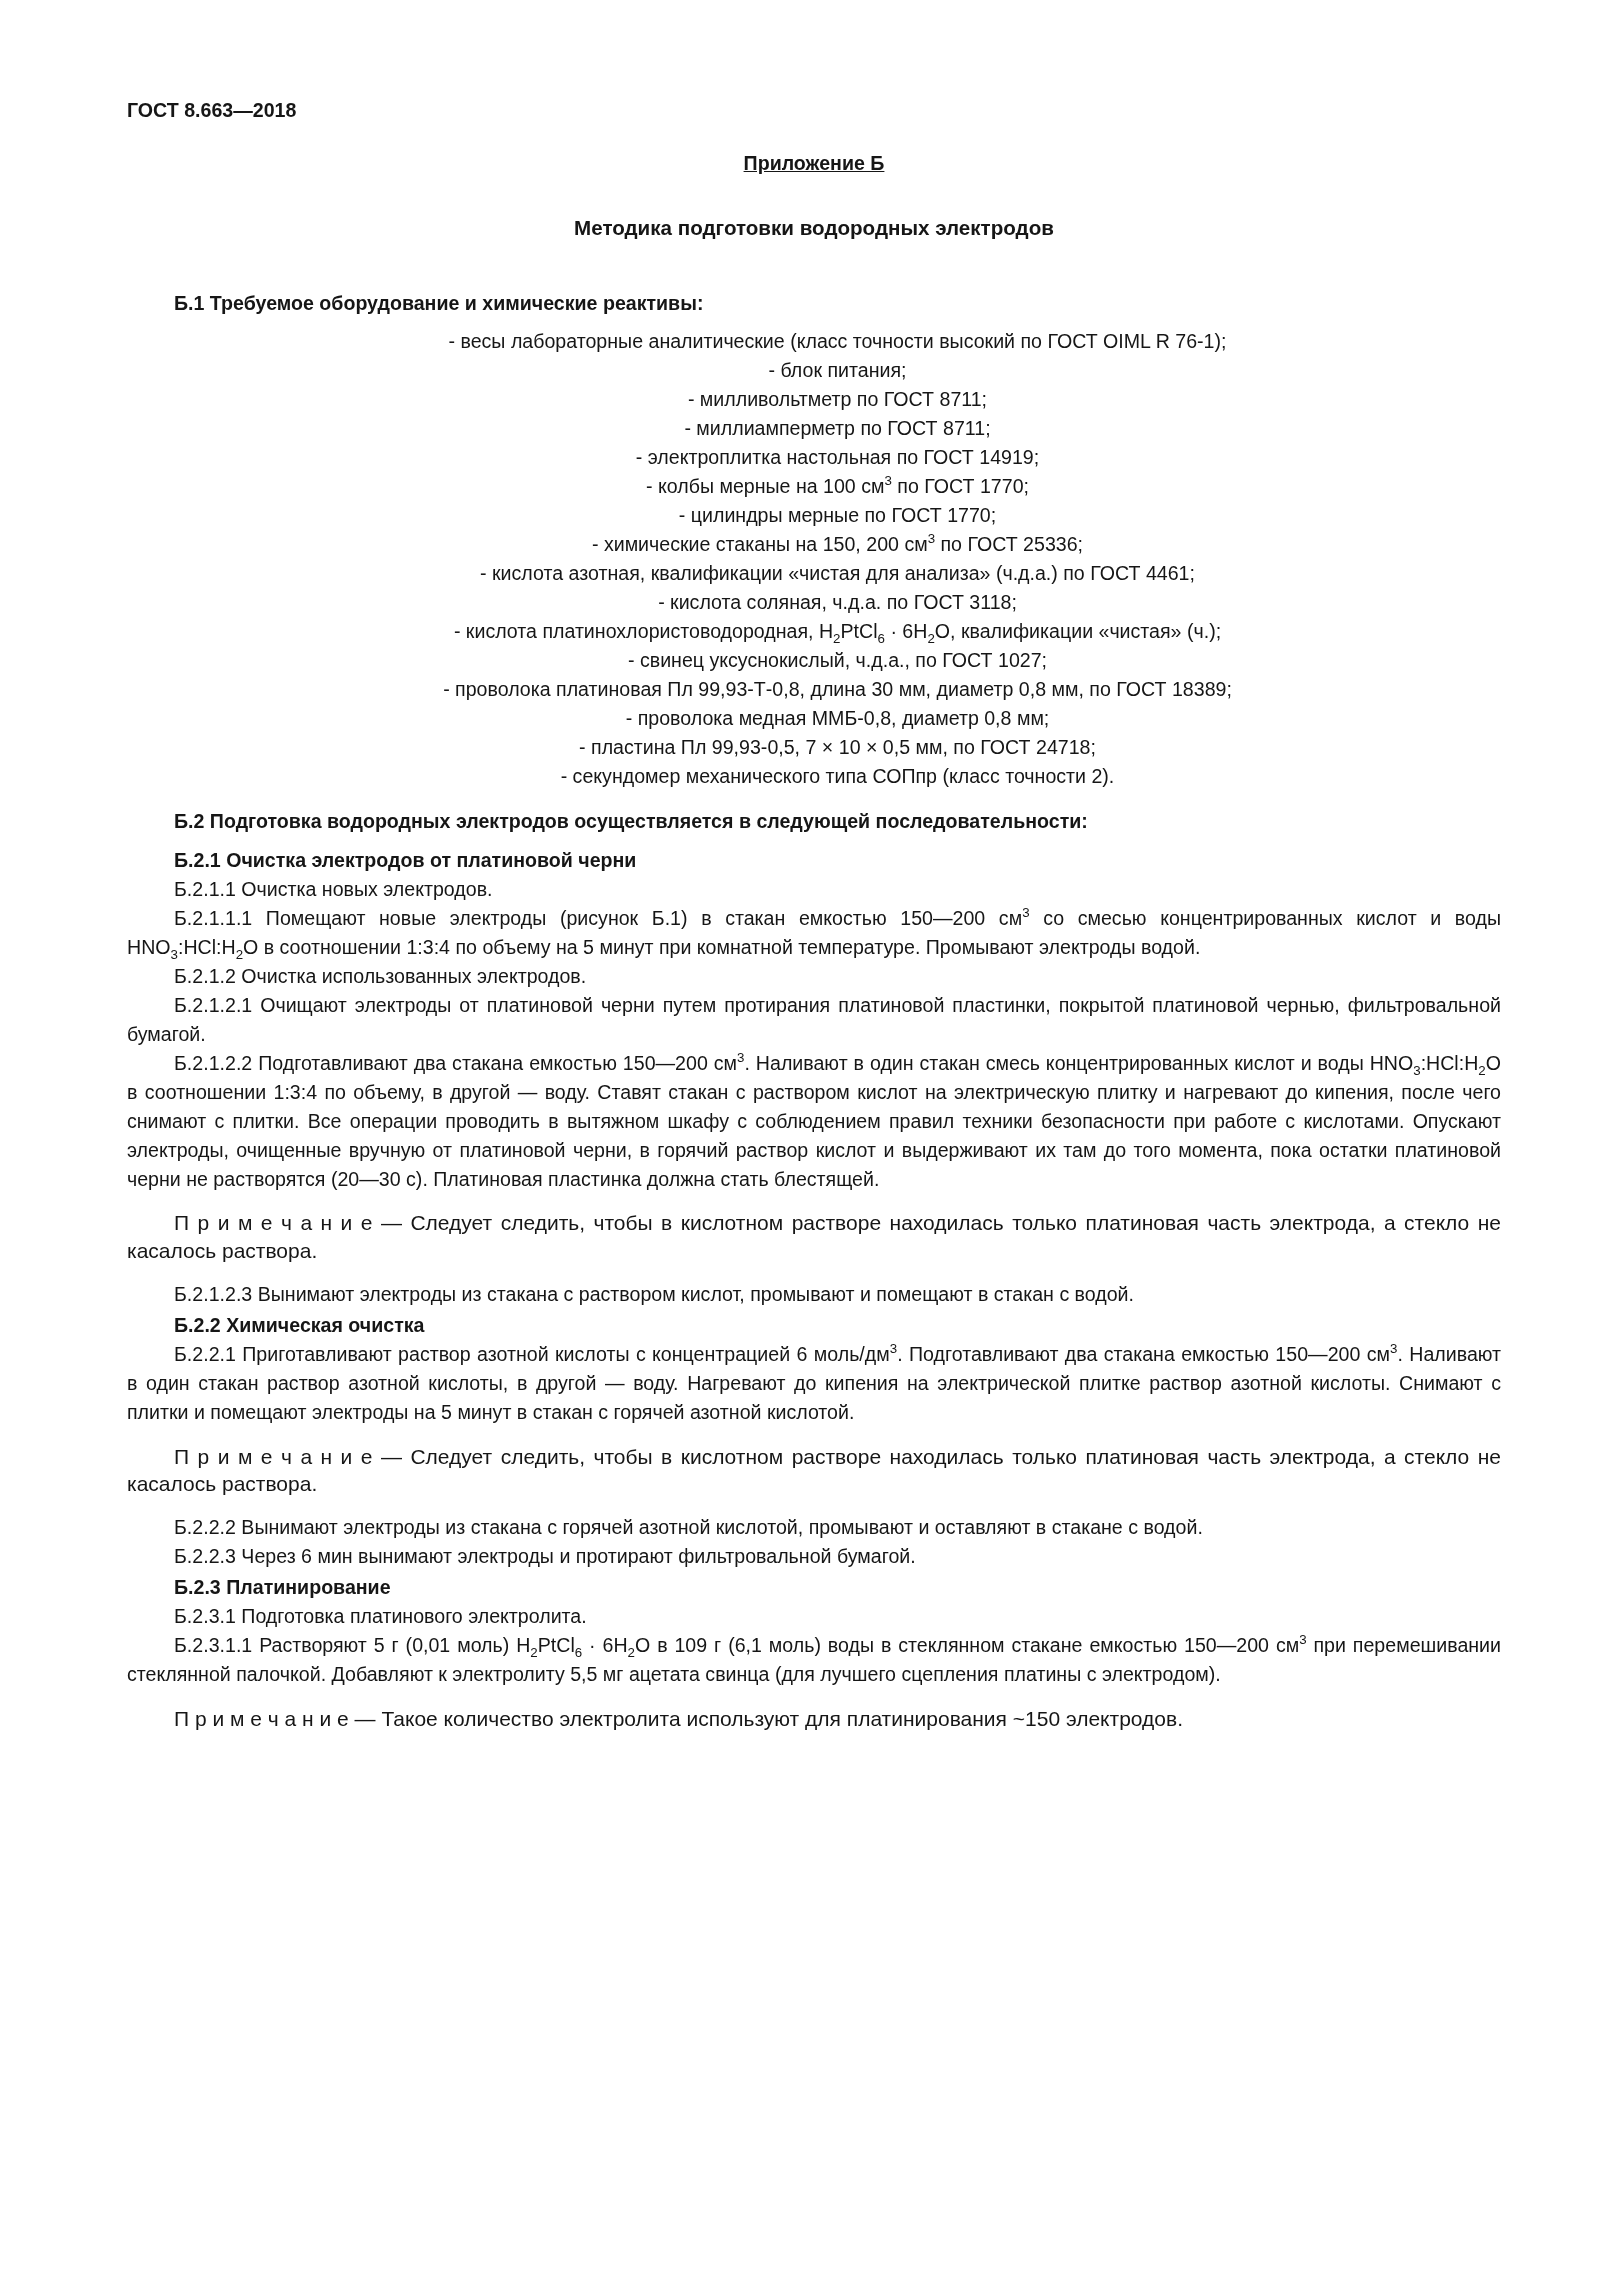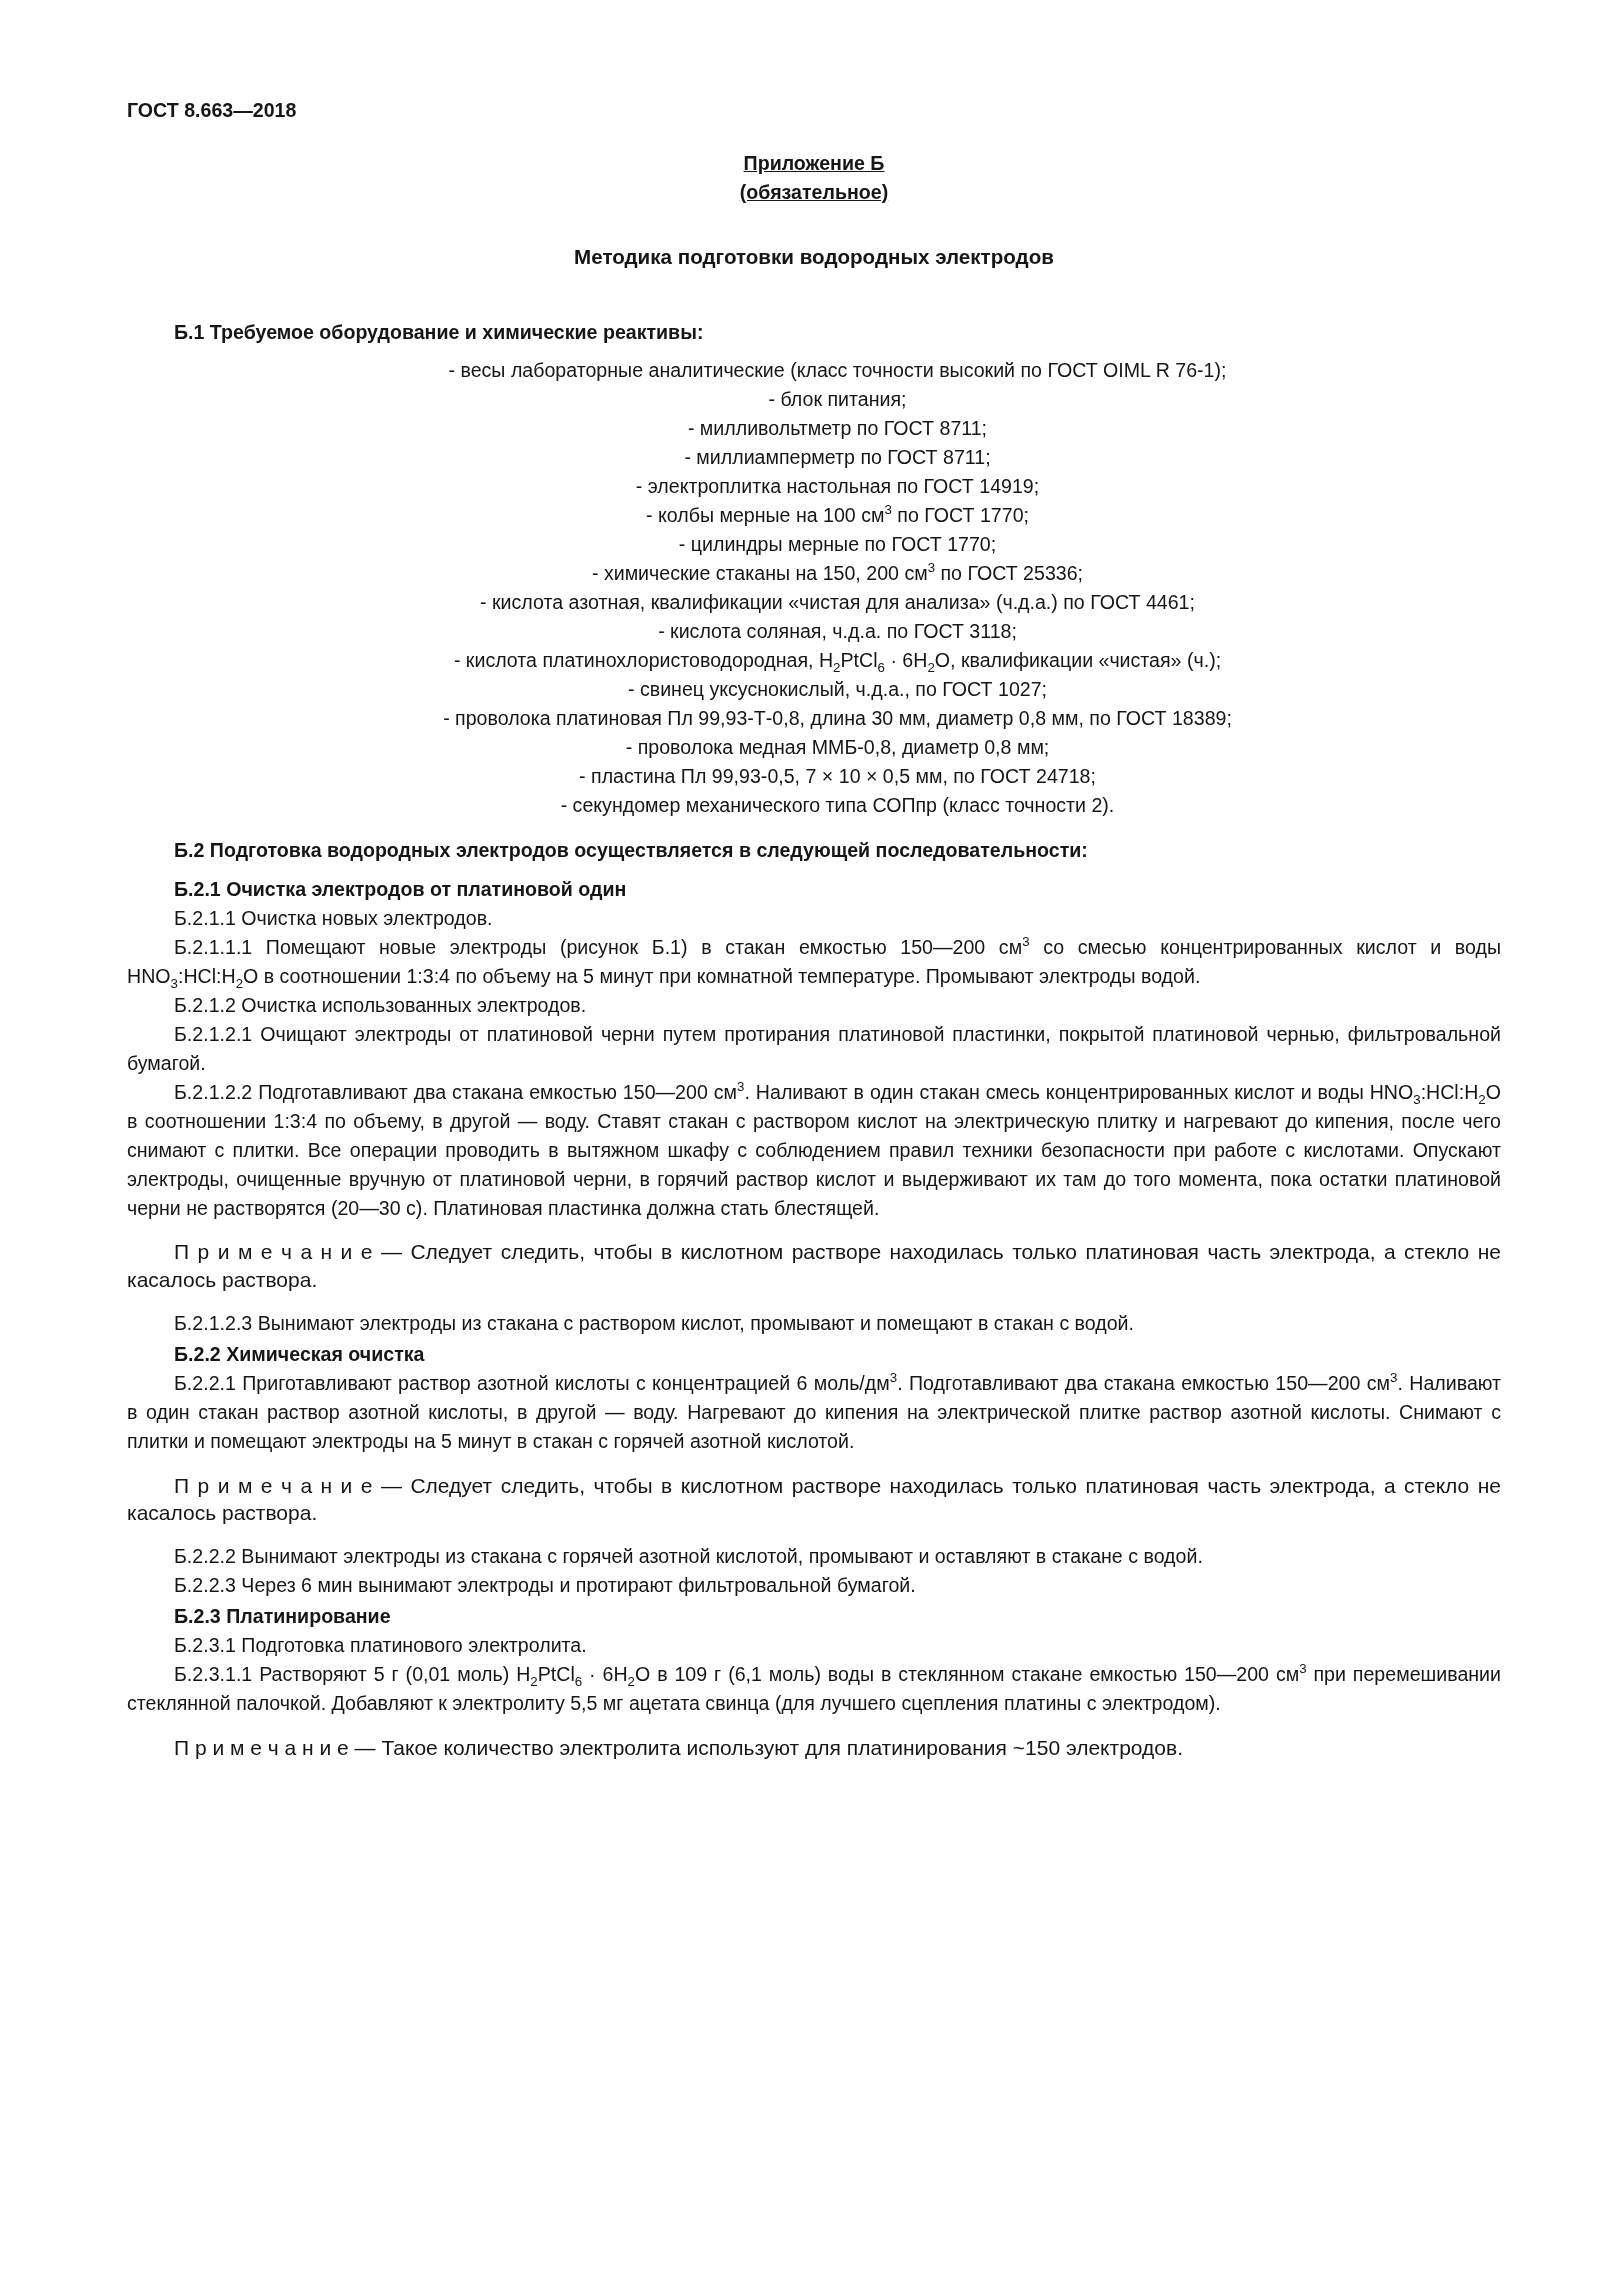--- a/index.html
+++ b/index.html
@@ -76,21 +76,20 @@
 </style>
 </head>
 <body>
 
 <div class="page">
   <div class="content">
 
     <div class="doc-header">ГОСТ 8.663—2018</div>
 
     <div class="annex-label">Приложение Б</div>
-    <div class="annex-kind">(обязательное)</div>
     <div class="annex-title">Методика подготовки водородных электродов</div>
 
     <div class="sec-heading">Б.1 Требуемое оборудование и химические реактивы:</div>
 
     <div class="equip-list">
       <div class="item">- весы лабораторные аналитические (класс точности высокий по ГОСТ OIML R 76-1);</div>
       <div class="item">- блок питания;</div>
       <div class="item">- милливольтметр по ГОСТ 8711;</div>
       <div class="item">- миллиамперметр по ГОСТ 8711;</div>
       <div class="item">- электроплитка настольная по ГОСТ 14919;</div>
@@ -102,21 +101,21 @@
       <div class="item">- кислота платинохлористоводородная, H<sub>2</sub>PtCl<sub>6</sub> · 6H<sub>2</sub>O, квалификации «чистая» (ч.);</div>
       <div class="item">- свинец уксуснокислый, ч.д.а., по ГОСТ 1027;</div>
       <div class="item">- проволока платиновая Пл 99,93-Т-0,8, длина 30 мм, диаметр 0,8 мм, по ГОСТ 18389;</div>
       <div class="item">- проволока медная ММБ-0,8, диаметр 0,8 мм;</div>
       <div class="item">- пластина Пл 99,93-0,5, 7 × 10 × 0,5 мм, по ГОСТ 24718;</div>
       <div class="item">- секундомер механического типа СОПпр (класс точности 2).</div>
     </div>
 
     <div class="sec-heading">Б.2 Подготовка водородных электродов осуществляется в следующей последовательности:</div>
 
-    <div class="sub-heading">Б.2.1 Очистка электродов от платиновой один</div>
+    <div class="sub-heading">Б.2.1 Очистка электродов от платиновой черни</div>
     <p class="body">Б.2.1.1 Очистка новых электродов.</p>
     <p class="body">Б.2.1.1.1 Помещают новые электроды (рисунок Б.1) в стакан емкостью 150—200 см<sup>3</sup> со смесью концентрированных кислот и воды HNO<sub>3</sub>:HCl:H<sub>2</sub>O в соотношении 1:3:4 по объему на 5 минут при комнатной температуре. Промывают электроды водой.</p>
     <p class="body">Б.2.1.2 Очистка использованных электродов.</p>
     <p class="body">Б.2.1.2.1 Очищают электроды от платиновой черни путем протирания платиновой пластинки, покрытой платиновой чернью, фильтровальной бумагой.</p>
     <p class="body">Б.2.1.2.2 Подготавливают два стакана емкостью 150—200 см<sup>3</sup>. Наливают в один стакан смесь концентрированных кислот и воды HNO<sub>3</sub>:HCl:H<sub>2</sub>O в соотношении 1:3:4 по объему, в другой — воду. Ставят стакан с раствором кислот на электрическую плитку и нагревают до кипения, после чего снимают с плитки. Все операции проводить в вытяжном шкафу с соблюдением правил техники безопасности при работе с кислотами. Опускают электроды, очищенные вручную от платиновой черни, в горячий раствор кислот и выдерживают их там до того момента, пока остатки платиновой черни не растворятся (20—30 с). Платиновая пластинка должна стать блестящей.</p>
     <div class="note">П р и м е ч а н и е  — Следует следить, чтобы в кислотном растворе находилась только платиновая часть электрода, а стекло не касалось раствора.</div>
     <p class="body">Б.2.1.2.3 Вынимают электроды из стакана с раствором кислот, промывают и помещают в стакан с водой.</p>
 
     <div class="sub-heading">Б.2.2 Химическая очистка</div>
     <p class="body">Б.2.2.1 Приготавливают раствор азотной кислоты с концентрацией 6 моль/дм<sup>3</sup>. Подготавливают два стакана емкостью 150—200 см<sup>3</sup>. Наливают в один стакан раствор азотной кислоты, в другой — воду. Нагревают до кипения на электрической плитке раствор азотной кислоты. Снимают с плитки и помещают электроды на 5 минут в стакан с горячей азотной кислотой.</p>

